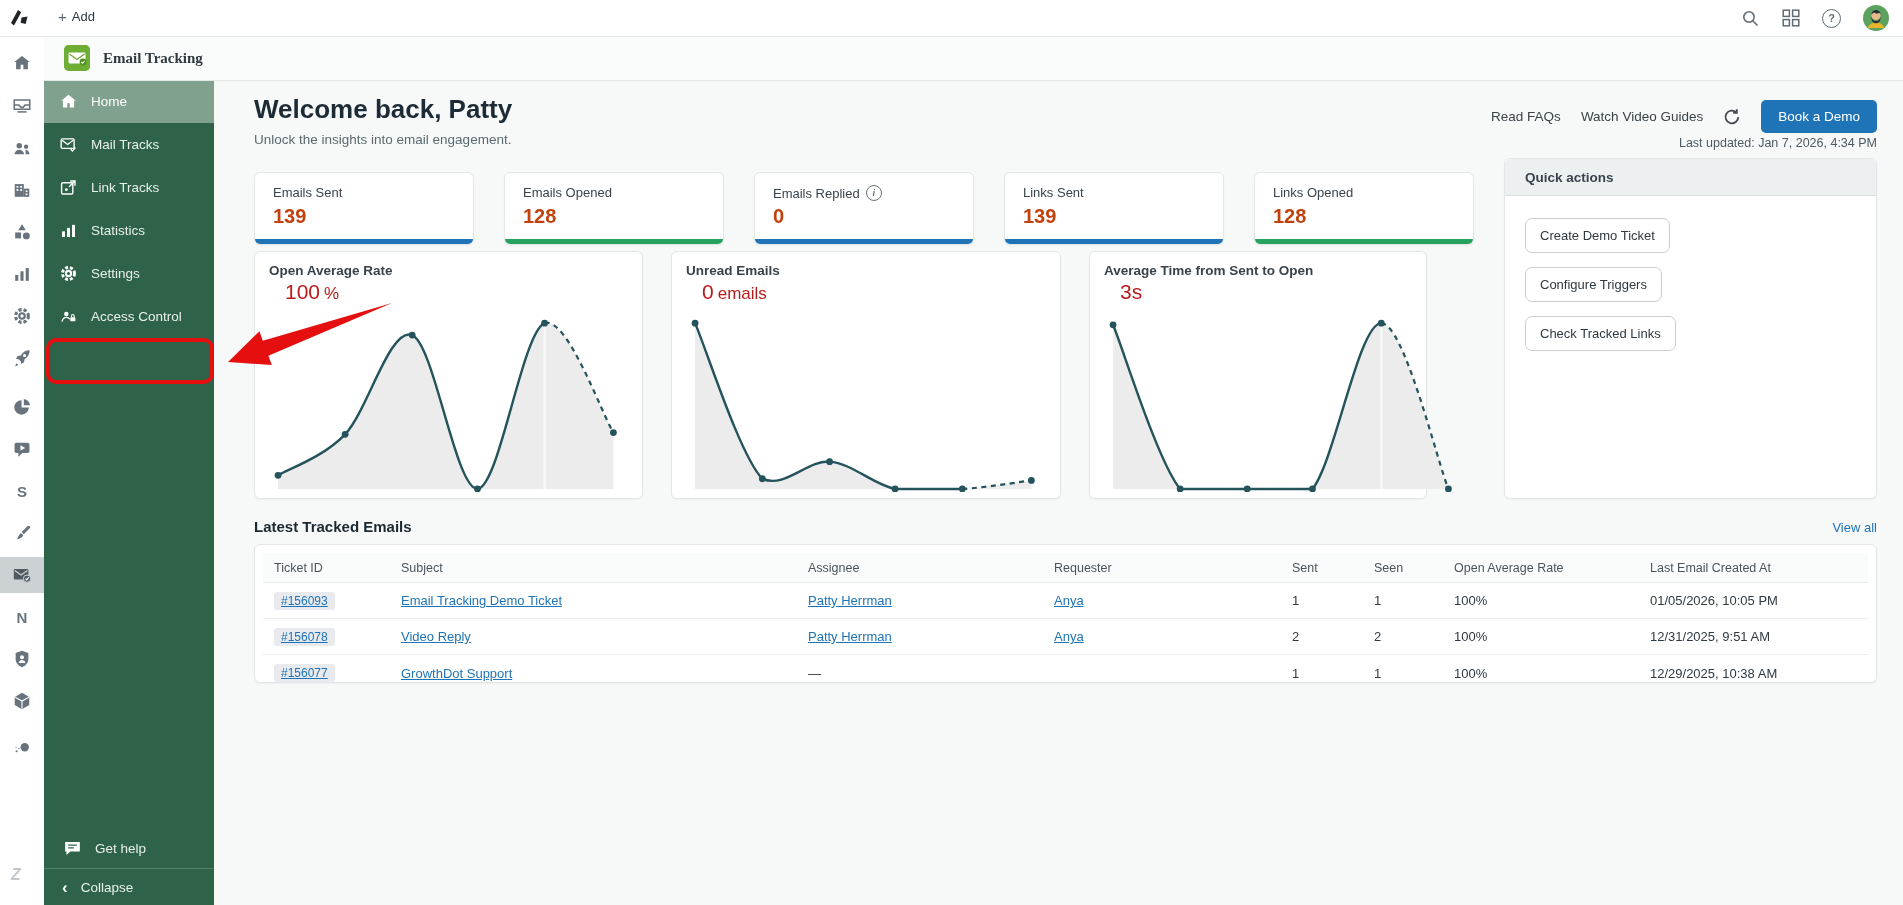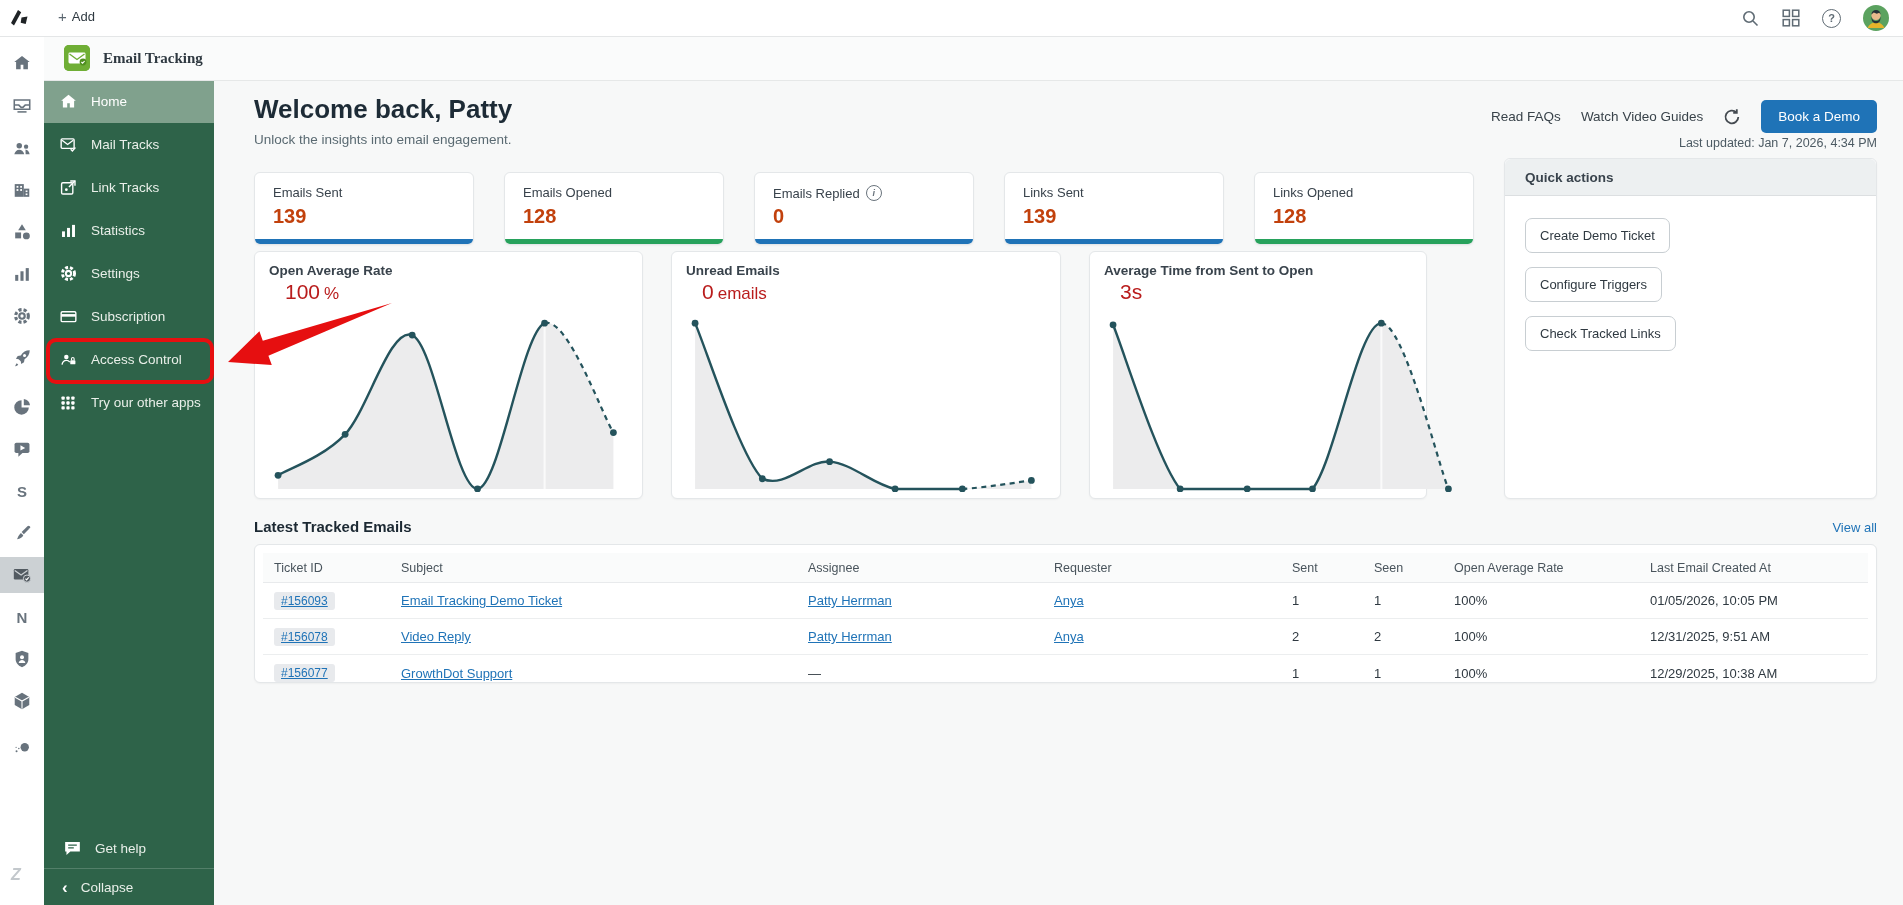--- a/index.html
+++ b/index.html
@@ -301,54 +301,27 @@
             <circle cx="11" cy="11" r="7" fill="none" stroke="#fff" stroke-width="3.4" stroke-dasharray="3.4 2.25"></circle>
             <circle cx="11" cy="11" r="4.2" fill="#fff"></circle>
             <circle cx="11" cy="11" r="1.8" fill="#2e6349"></circle>
           </svg>
         </span>
       <span>Settings</span>
     </div>
     <div class="sitem">
       <span class="sicon">
           <svg width="19" height="19" viewBox="0 0 22 22">
-            <rect x="2.5" y="5.5" width="17" height="11.5" rx="1.5" fill="none" stroke="#fff" stroke-width="1.6"></rect>
-            <rect x="2.5" y="8.2" width="17" height="3" fill="#fff"></rect>
-          </svg>
-        </span>
-      <span>Subscription</span>
-    </div>
-    <div class="sitem">
-      <span class="sicon">
-          <svg width="19" height="19" viewBox="0 0 22 22">
             <circle cx="8.5" cy="8" r="2.6" fill="#fff"></circle>
             <path d="M3.5 17c.6-3.2 2.6-5 5-5 1.6 0 3 .7 4 2" stroke="#fff" stroke-width="1.6" fill="none"></path>
             <rect x="13" y="11.8" width="6" height="4.8" rx="1" fill="#fff"></rect>
             <path d="M14.5 11.8V10.2a1.5 1.5 0 0 1 3 0v1.6" stroke="#fff" stroke-width="1.3" fill="none"></path>
           </svg>
         </span>
       <span>Access Control</span>
-    </div>
-    <div class="sitem">
-      <span class="sicon">
-          <svg width="18" height="18" viewBox="0 0 22 22" fill="#fff">
-            <g>
-              <rect x="3" y="3" width="4" height="4" rx="1"></rect>
-              <rect x="9" y="3" width="4" height="4" rx="1"></rect>
-              <rect x="15" y="3" width="4" height="4" rx="1"></rect>
-              <rect x="3" y="9" width="4" height="4" rx="1"></rect>
-              <rect x="9" y="9" width="4" height="4" rx="1"></rect>
-              <rect x="15" y="9" width="4" height="4" rx="1"></rect>
-              <rect x="3" y="15" width="4" height="4" rx="1"></rect>
-              <rect x="9" y="15" width="4" height="4" rx="1"></rect>
-              <rect x="15" y="15" width="4" height="4" rx="1"></rect>
-            </g>
-          </svg>
-        </span>
-      <span>Try our other apps</span>
     </div>
     <div class="sfoot gethelp">
       <span class="sicon">
           <svg width="19" height="19" viewBox="0 0 22 22">
             <path d="M2.5 3.5h17v11H8.5l-4.5 4v-4h-1.5z" fill="#fff"></path>
             <path d="M6 7.2h10M6 10.2h6.5" stroke="#2e6349" stroke-width="1.4"></path>
           </svg>
         </span>
       <span>Get help</span>
     </div>

